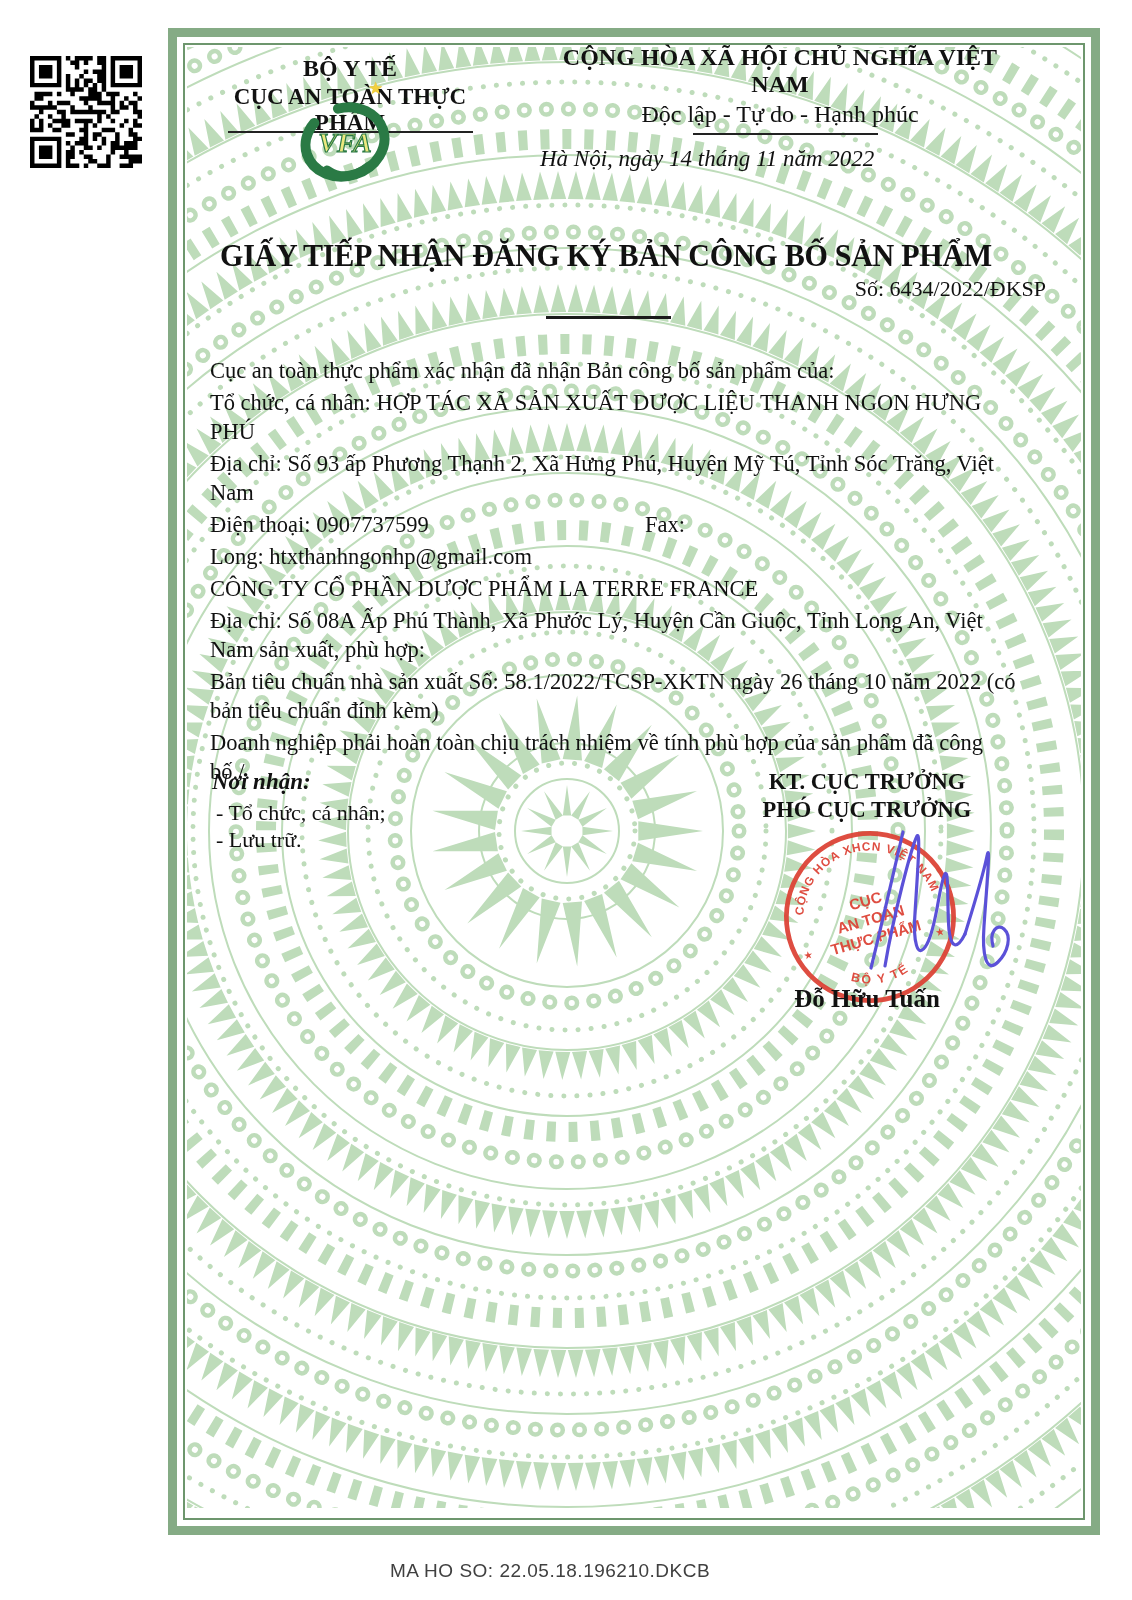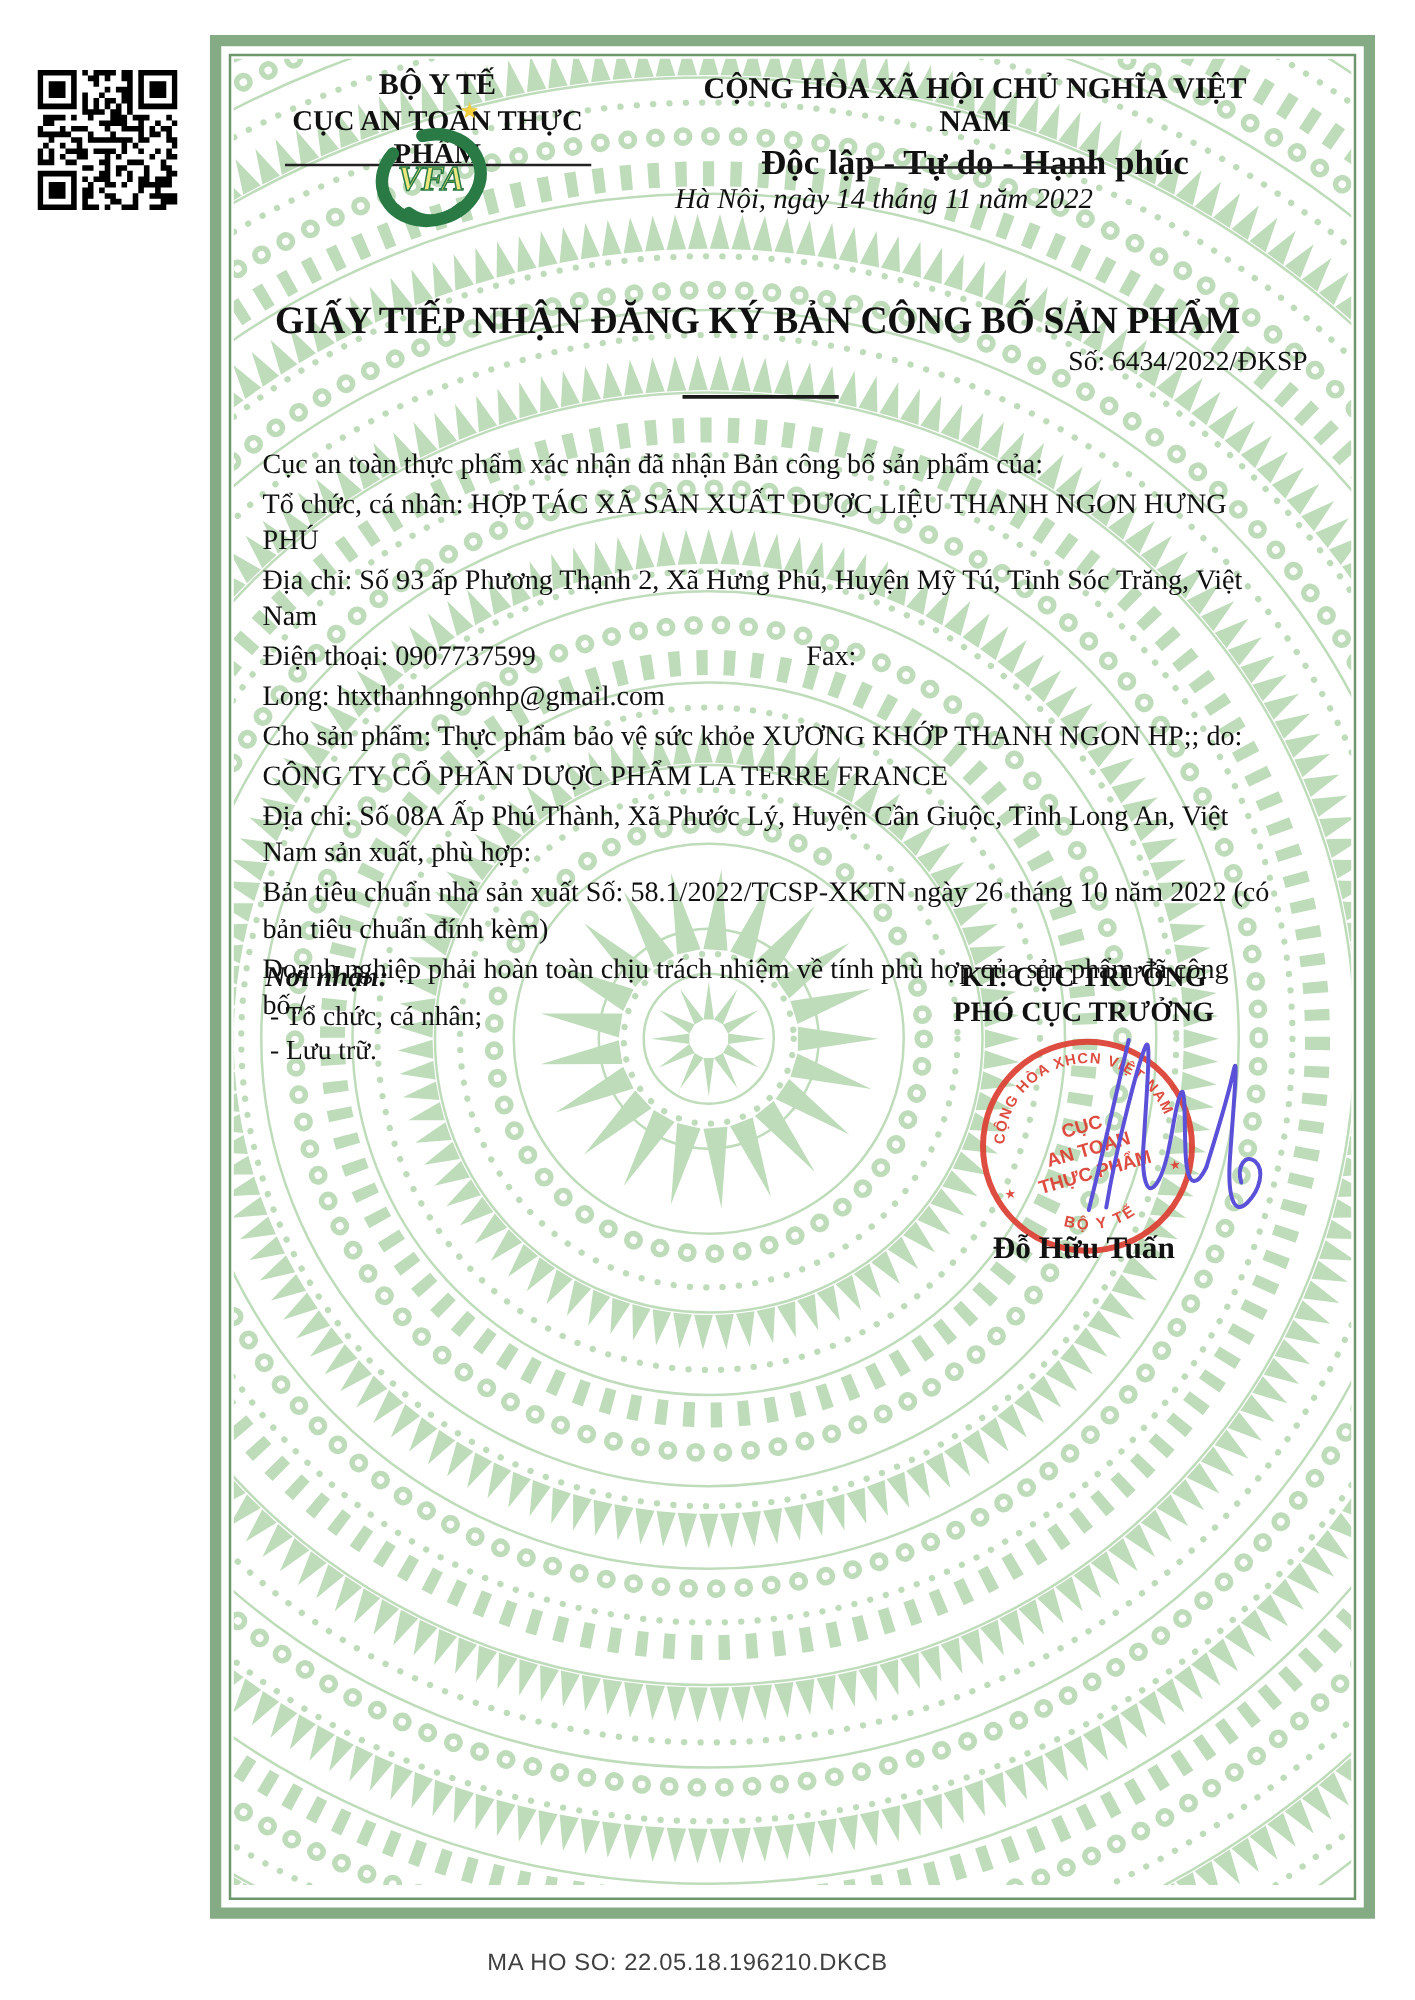--- a/index.html
+++ b/index.html
@@ -16,23 +16,23 @@
   #qr{position:absolute;left:30px;top:56px;z-index:2;}
   
   .content{position:absolute;left:0;top:0;width:912px;height:1600px;z-index:2;}
   .hdr-left{position:absolute;left:205px;top:55px;width:290px;text-align:center;}
   .hdr-left .l1{font-size:24px;font-weight:bold;}
   .hdr-left .l2{font-size:23px;font-weight:bold;margin-top:2px;}
   .hdr-rule-left{position:absolute;left:228px;top:131px;width:245px;height:2px;background:#222;}
   .gold-star{position:absolute;left:368px;top:78px;font-size:17px;color:var(--star-gold,#f3cf3f);
              text-shadow:0 0 1px #d8b820;z-index:2;}
   #vfa-logo{position:absolute;left:297px;top:100px;z-index:3;}
-  .hdr-right{position:absolute;left:540px;top:58px;width:480px;text-align:center;}
+  .hdr-right{position:absolute;left:540px;top:44px;width:480px;text-align:center;}
   .hdr-right .l1{font-size:24px;font-weight:bold;}
-  .hdr-right .l2{font-size:28px;font-weight:bold;margin-top:3px;}
+  .hdr-right .l2{font-size:24px;font-weight:normal;margin-top:3px;}
   .hdr-rule-right{position:absolute;left:693px;top:133px;width:185px;height:2px;background:#222;}
   .dateline{position:absolute;left:540px;top:146px;width:480px;text-align:left;
             font-style:italic;font-size:23px;}
   .title{position:absolute;left:166px;top:238px;width:880px;text-align:center;
          font-size:31px;font-weight:bold;letter-spacing:-0.3px;transform:scaleX(0.97);}
   .doc-number{position:absolute;left:166px;top:276px;width:880px;text-align:right;font-size:22px;}
   .num-rule{position:absolute;left:546px;top:316px;width:125px;height:3px;background:#1a1a1a;}
   .body-block{position:absolute;left:210px;top:356px;width:806px;font-size:22.5px;line-height:29px;}
   .body-block p{margin:0 0 3px 0;}
   .row2{display:flex;}
@@ -140,21 +140,20 @@
 
     <div class="body-block">
       <p>Cục an toàn thực phẩm xác nhận đã nhận Bản công bố sản phẩm của:</p>
       <p>Tổ chức, cá nhân: HỢP TÁC XÃ SẢN XUẤT DƯỢC LIỆU THANH NGON HƯNG PHÚ</p>
       <p>Địa chỉ: Số 93 ấp Phương Thạnh 2, Xã Hưng Phú, Huyện Mỹ Tú, Tỉnh Sóc Trăng, Việt Nam</p>
       <p class="row2">
         <span class="cell-a">Điện thoại: 0907737599</span>
         <span>Fax:</span>
       </p>
       <p>Long: htxthanhngonhp@gmail.com</p>
-      <p>Cho sản phẩm: Thực phẩm bảo vệ sức khỏe XƯƠNG KHỚP THANH NGON HP;; do:</p>
       <p>CÔNG TY CỔ PHẦN DƯỢC PHẨM LA TERRE FRANCE</p>
       <p>Địa chỉ: Số 08A Ấp Phú Thành, Xã Phước Lý, Huyện Cần Giuộc, Tỉnh Long An, Việt Nam sản xuất, phù hợp:</p>
       <p>Bản tiêu chuẩn nhà sản xuất Số: 58.1/2022/TCSP-XKTN ngày 26 tháng 10 năm 2022 (có bản tiêu chuẩn đính kèm)</p>
       <p>Doanh nghiệp phải hoàn toàn chịu trách nhiệm về tính phù hợp của sản phẩm đã công bố./.</p>
     </div>
 
     <div class="recipients">
       <div class="rc-title">Nơi nhận:</div>
       <div class="rc-item">- Tổ chức, cá nhân;</div>
       <div class="rc-item">- Lưu trữ.</div>

